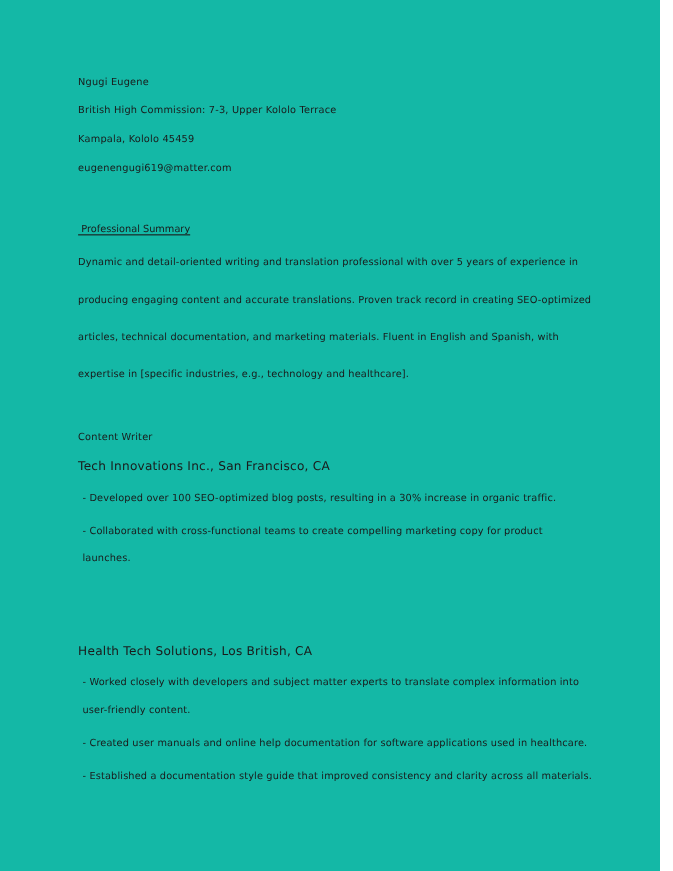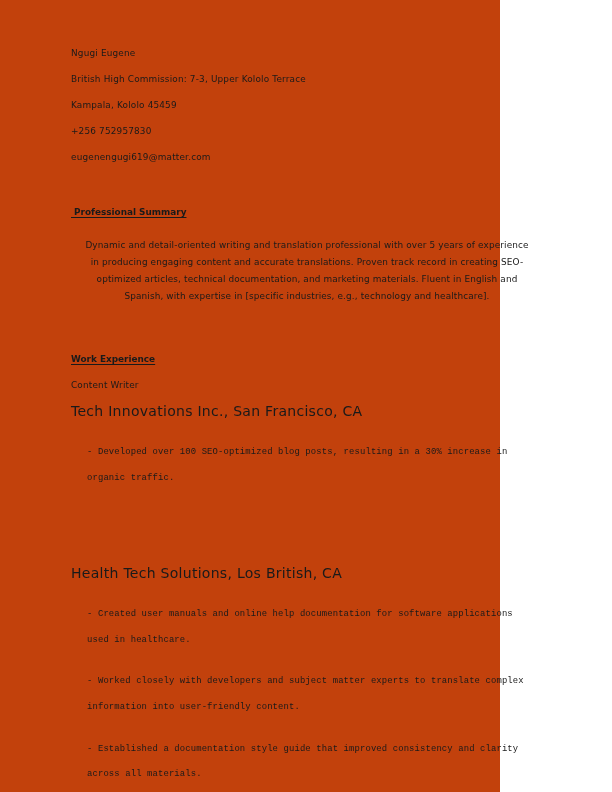--- a/index.html
+++ b/index.html
@@ -9,107 +9,103 @@
   }
   body {
     width: 612px;
     height: 792px;
     font-family: "DejaVu Sans", sans-serif;
     color: #1a1a1a;
     overflow: hidden;
   }
   .page {
     position: relative;
-    width: 500px;
+    width: 600px;
     height: 792px;
-    background: #c2410c;
+    background: #14b8a6;
     box-sizing: border-box;
-    padding: 40px 69px 0 71px;
+    padding: 62px 69px 0 71px;
   }
   .doc {
     width: 472px;
   }
   .line {
-    font-size: 14px;
+    font-size: 11px;
     line-height: 26px;
     letter-spacing: 0.02em;
     white-space: pre-wrap;
     color: #1a1a1a;
   }
   .contact {
     font-size: 8.9px;
     line-height: 26px;
   }
   .section-heading {
     font-size: 8.9px;
     line-height: 26px;
-    font-weight: bold;
+    font-weight: normal;
     text-decoration: underline;
     text-underline-offset: 2px;
     display: inline-block;
     white-space: pre;
   }
   .heading-row {
     line-height: 26px;
   }
   .gap-before-heading {
     height: 27px;
   }
   .para {
     font-size: 8.9px;
-    line-height: 17px;
+    line-height: 34px;
     letter-spacing: 0.015em;
-    text-align: center;
-    margin: 12px;
+    text-align: left;
+    margin: 0;
   }
   .bullet {
     font-size: 8.9px;
     line-height: 25.6px;
     letter-spacing: 0.015em;
-    margin: 16px;
-    font-family: Liberation Mono, monospace;
+    margin: 4px;
   }
   .job-title-plain {
     font-size: 8.9px;
     line-height: 26px;
   }
   .spacer-block {
     height: 53px;
   }
 </style>
 </head>
 <body>
 
 <div class="page">
   <div class="doc">
 
     <div class="contact line">Ngugi Eugene</div>
     <div class="contact line">British High Commission: 7-3, Upper Kololo Terrace</div>
     <div class="contact line">Kampala, Kololo 45459</div>
-    <div class="contact line">+256 752957830</div>
     <div class="contact line">eugenengugi619@matter.com</div>
 
     <div class="gap-before-heading"></div>
 
     <div class="heading-row">
       <span class="section-heading"> Professional Summary</span>
     </div>
     <p class="para">Dynamic and detail-oriented writing and translation professional with over 5 years of experience in producing engaging content and accurate translations. Proven track record in creating SEO-optimized articles, technical documentation, and marketing materials. Fluent in English and Spanish, with expertise in [specific industries, e.g., technology and healthcare].</p>
 
     <div class="gap-before-heading"></div>
 
-    <div class="heading-row">
-      <span class="section-heading">Work Experience</span>
-    </div>
 
     <div class="job-title-plain line">Content Writer</div>
     <div class="line">Tech Innovations Inc., San Francisco, CA</div>
     <p class="bullet">- Developed over 100 SEO-optimized blog posts, resulting in a 30% increase in organic traffic.</p>
+    <p class="bullet">- Collaborated with cross-functional teams to create compelling marketing copy for product launches.</p>
 
     <div class="spacer-block"></div>
 
     <div class="line">Health Tech Solutions, Los British, CA</div>
+    <p class="bullet">- Worked closely with developers and subject matter experts to translate complex information into user-friendly content.</p>
     <p class="bullet">- Created user manuals and online help documentation for software applications used in healthcare.</p>
-    <p class="bullet">- Worked closely with developers and subject matter experts to translate complex information into user-friendly content.</p>
     <p class="bullet">- Established a documentation style guide that improved consistency and clarity across all materials.</p>
 
   </div>
 </div>
 
 </body></html>

